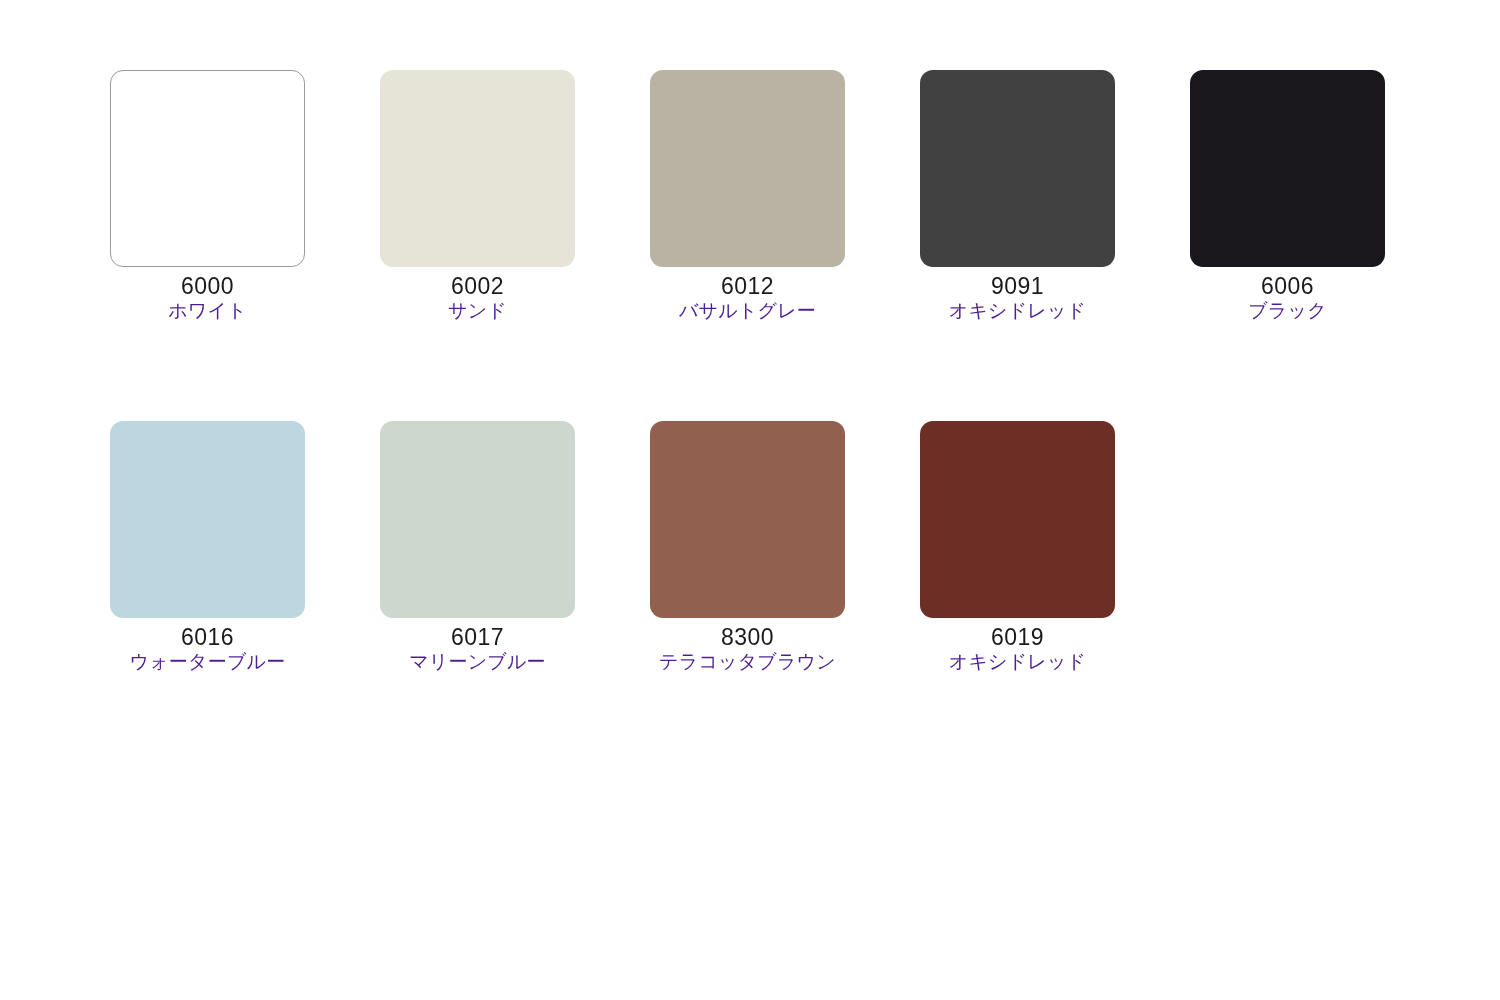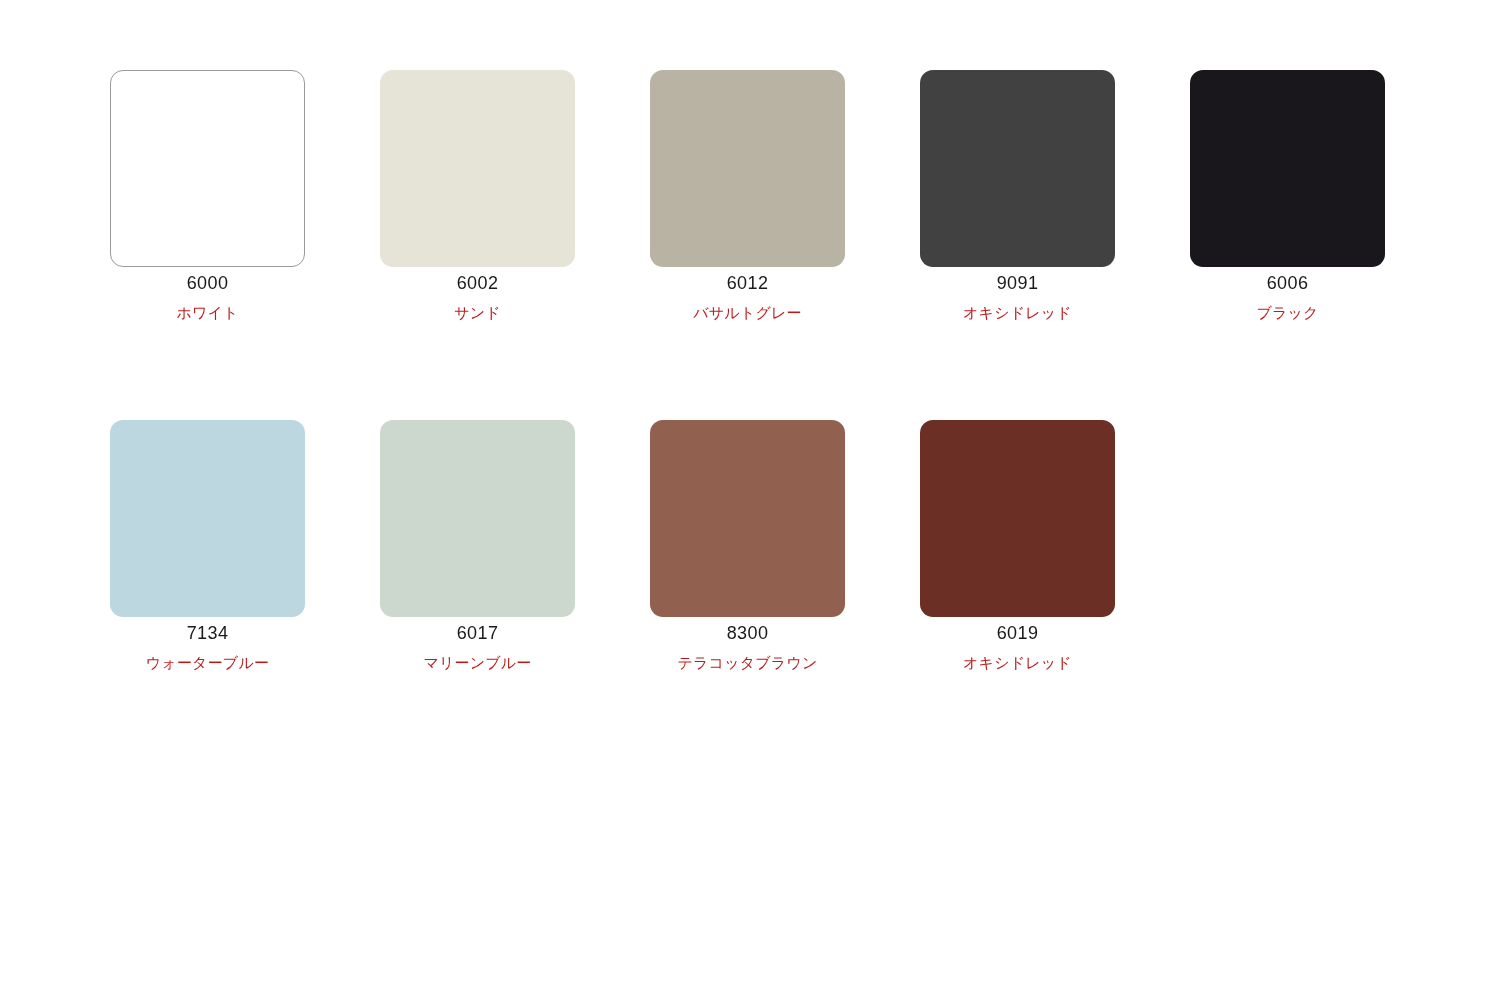--- a/index.html
+++ b/index.html
@@ -54,33 +54,33 @@
 
   .swatch-caption {
     width: 100%;
     text-align: center;
     line-height: 1.18;
     margin-top: 6px;
   }
 
   .swatch-code {
     display: block;
-    font-size: 18px;
+    font-size: 23px;
     letter-spacing: 0.4px;
     color: #1a1a1a;
     white-space: nowrap;
   }
 
   .swatch-name {
     display: block;
-    font-size: 15px;
+    font-size: 19px;
     letter-spacing: 0.2px;
-    color: #b91c1c;
+    color: #4c1d95;
     white-space: nowrap;
-    margin-top: 10px;
+    margin-top: 0;
   }
 </style>
 </head>
 <body>
 
 <div class="palette-sheet">
   <div class="swatch-grid">
       <div class="swatch-cell">
         <div class="swatch-chip outlined" style="background-color: rgb(255, 255, 255);"></div>
         <div class="swatch-caption">
@@ -112,21 +112,21 @@
       <div class="swatch-cell">
         <div class="swatch-chip" style="background-color: rgb(25, 23, 28);"></div>
         <div class="swatch-caption">
           <span class="swatch-code">6006</span>
           <span class="swatch-name">ブラック</span>
         </div>
       </div>
       <div class="swatch-cell">
         <div class="swatch-chip" style="background-color: rgb(188, 215, 223);"></div>
         <div class="swatch-caption">
-          <span class="swatch-code">7134</span>
+          <span class="swatch-code">6016</span>
           <span class="swatch-name">ウォーターブルー</span>
         </div>
       </div>
       <div class="swatch-cell">
         <div class="swatch-chip" style="background-color: rgb(204, 215, 205);"></div>
         <div class="swatch-caption">
           <span class="swatch-code">6017</span>
           <span class="swatch-name">マリーンブルー</span>
         </div>
       </div>

